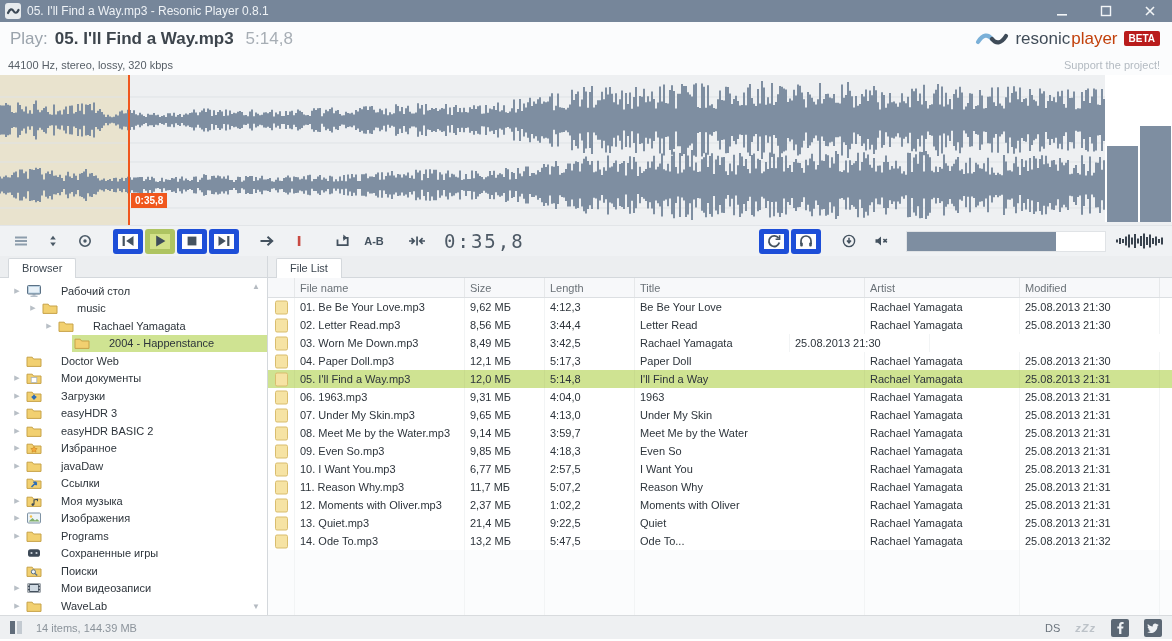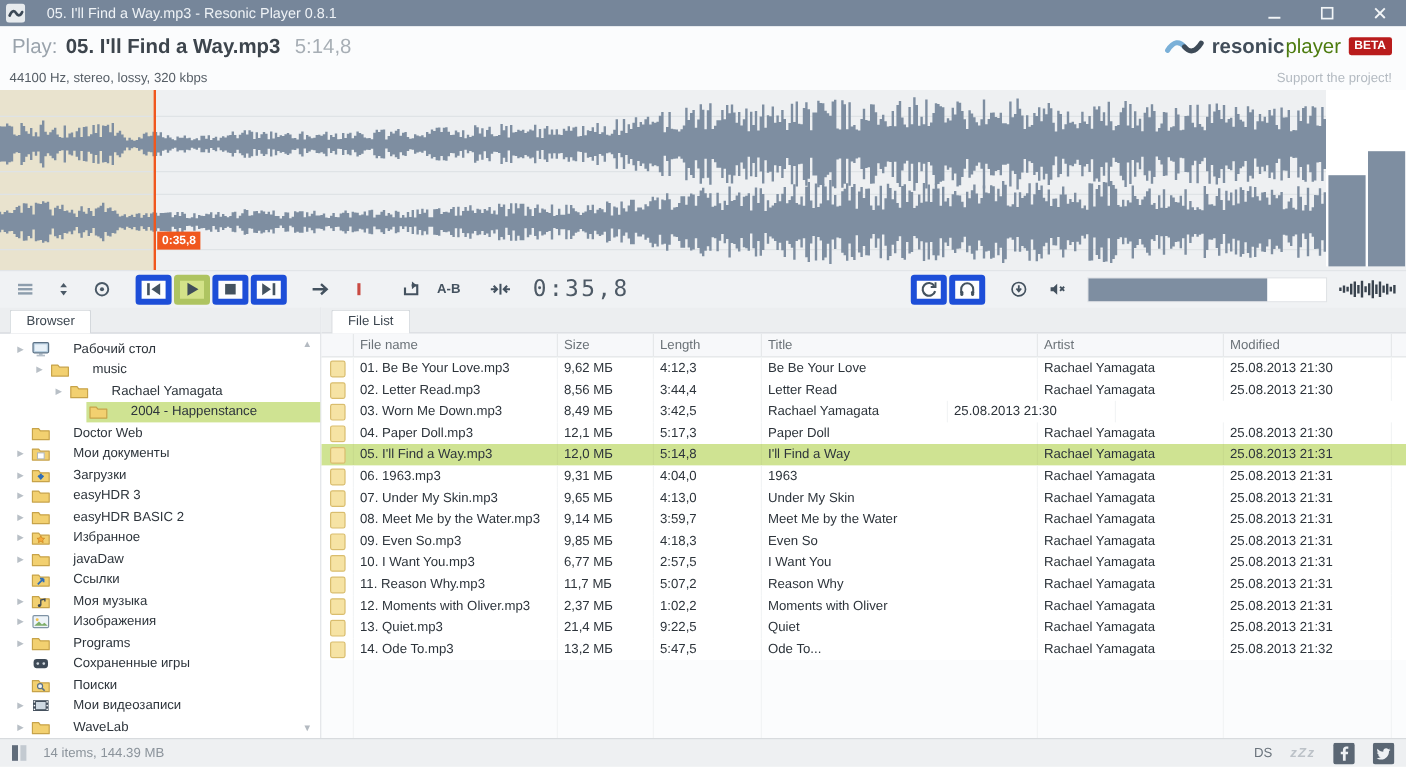--- a/index.html
+++ b/index.html
@@ -1,31 +1,31 @@
 <!DOCTYPE html>
 <html><head>
 <meta charset="utf-8">
 <style>
   html,body{margin:0;padding:0;}
   body{width:1172px;height:641px;overflow:hidden;position:relative;background:#fff;
        font-family:"Liberation Sans","DejaVu Sans",sans-serif;color:#3f4a54;}
   svg{display:block}
   
   .titlebar{height:22px;background:#76869a;display:flex;align-items:center;padding:0 0 0 5px;}
-  .titlebar .ttext{color:#eef2f6;font-size:12px;margin-left:18px;}
+  .titlebar .ttext{color:#eef2f6;font-size:12px;margin-left:6px;}
   .winbtns{margin-left:auto;display:flex;align-items:center;}
   .winbtn{width:44px;height:22px;display:flex;align-items:center;justify-content:center;cursor:default;}
   
   .header{height:33px;background:#fbfcfd;display:flex;align-items:baseline;padding:0 12px 0 10px;}
   .hdr-play{font-size:17px;color:#9aa3ac;align-self:center;}
   .hdr-track{font-size:17px;font-weight:bold;color:#3d454d;margin-left:7px;align-self:center;}
   .hdr-dur{font-size:17px;color:#a7aeb5;margin-left:12px;align-self:center;}
   .brand{margin-left:auto;display:flex;align-items:center;align-self:center;gap:6px;}
-  .brand .b1{font-size:17px;font-weight:bold;color:#414d59;}
-  .brand .b2{font-size:17px;color:#4d7c0f;margin-left:-5px;}
+  .brand .b1{font-size:17px;font-weight:normal;color:#414d59;}
+  .brand .b2{font-size:17px;color:#c2410c;margin-left:-5px;}
   .beta{background:#b91c1c;color:#fff;font-size:10px;font-weight:bold;padding:2px 5px;border-radius:2px;}
   
   .inforow{height:20px;background:#fbfcfd;display:flex;align-items:center;padding:0 12px 0 8px;}
   .fmt{font-size:11px;color:#565e66;}
   .support{margin-left:auto;font-size:11px;color:#b3bac1;cursor:pointer;}
   
   .waverow{height:150px;position:relative;background:#eef0f2;}
   .meters{position:absolute;left:1105px;top:0;width:67px;height:147px;background:#fff;display:flex;align-items:flex-end;gap:2px;padding:0 0 0 2px;box-sizing:border-box;}
   .meterbar{width:31px;background:#7e8ea1;}
   .playhead{position:absolute;top:0;width:2px;height:150px;background:#f0571d;}

